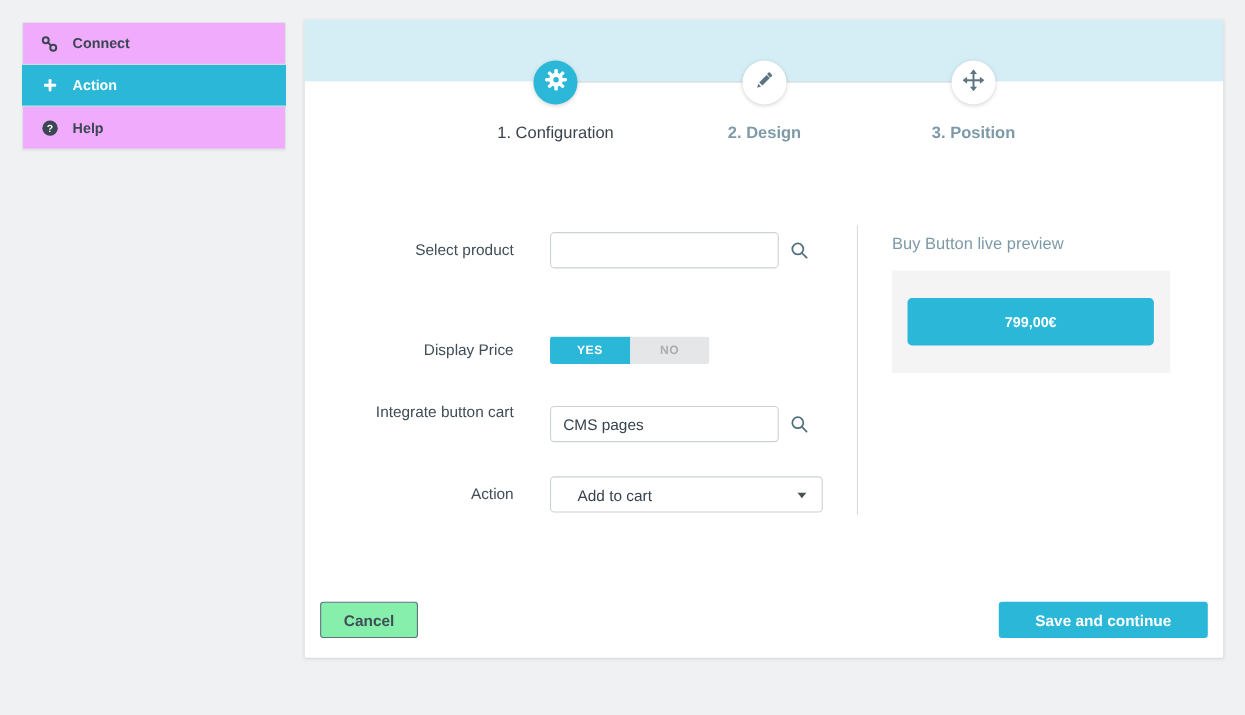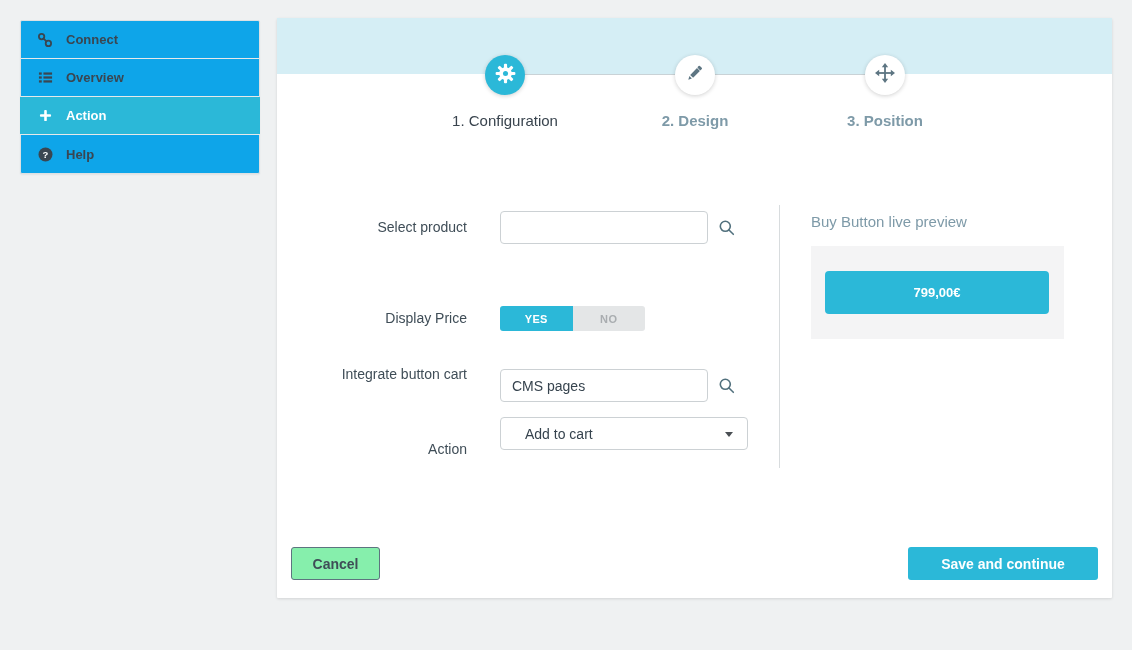--- a/index.html
+++ b/index.html
@@ -20,21 +20,21 @@
     background:var(--page-bg);
     font-family:"Liberation Sans","DejaVu Sans",sans-serif;
     position:relative;
     overflow:hidden;
     color:var(--label);
   }
 
   
   .sidebar{
     position:absolute;left:20px;top:20px;width:240px;
-    background:#0ea5e9;
+    background:#f0abfc;
     border:1px solid #dde1e3;
     border-radius:2px;
     box-shadow:0 1px 2px rgba(0,0,0,.06);
   }
   .side-item{
     height:38px;
     display:flex;align-items:center;
     padding-left:16px;
     border-bottom:1px solid #e6e9ea;
     cursor:pointer;
@@ -164,35 +164,20 @@
     <span class="ico">
       <svg width="16" height="16" viewBox="0 0 16 16">
         <g fill="none" stroke="#3a4651" stroke-width="1.8">
           <circle cx="4.6" cy="4.6" r="2.7"></circle>
           <circle cx="11.4" cy="11.4" r="2.7"></circle>
           <path d="M6.4 6.4 L9.6 9.6"></path>
         </g>
       </svg>
     </span>
     <span>Connect</span>
-  </div>
-  <div class="side-item">
-    <span class="ico">
-      <svg width="15" height="15" viewBox="0 0 16 16">
-        <g fill="#3a4651">
-          <rect x="1" y="2.6" width="3" height="2.4"></rect>
-            <rect x="5.8" y="2.6" width="9.2" height="2.4"></rect>
-          <rect x="1" y="6.8" width="3" height="2.4"></rect>
-            <rect x="5.8" y="6.8" width="9.2" height="2.4"></rect>
-          <rect x="1" y="11" width="3" height="2.4"></rect>
-            <rect x="5.8" y="11" width="9.2" height="2.4"></rect>
-        </g>
-      </svg>
-    </span>
-    <span>Overview</span>
   </div>
   <div class="side-item active">
     <span class="ico">
       <svg width="13" height="13" viewBox="0 0 14 14">
         <g fill="#fff">
           <rect x="5.6" y="1" width="2.8" height="12" rx="1"></rect>
           <rect x="1" y="5.6" width="12" height="2.8" rx="1"></rect>
         </g>
       </svg>
     </span>
@@ -276,21 +261,21 @@
   <label class="flabel" style="top:347px;">Integrate button cart</label>
   <input class="finput" style="top: 351px;" type="text" value="CMS pages">
   <span class="search-ico" style="left:441px;top:359px;">
     <svg width="18" height="18" viewBox="0 0 18 18">
       <circle cx="7.3" cy="7.3" r="5" fill="none" stroke="#51707d" stroke-width="1.6"></circle>
       <line x1="11" y1="11" x2="15.3" y2="15.3" stroke="#51707d" stroke-width="1.6" stroke-linecap="round"></line>
     </svg>
   </span>
 
   <label class="flabel" style="top:422px;">Action</label>
-  <div class="selectbox" style="top:399px;padding-left:24px;">
+  <div class="selectbox" style="top:415px;padding-left:24px;">
     <span>Add to cart</span>
     <span class="caret"></span>
   </div>
 
   <div class="vdivider"></div>
   <div class="preview-title">Buy Button live preview</div>
   <div class="preview-box">
     <div class="preview-btn">799,00€</div>
   </div>
 

